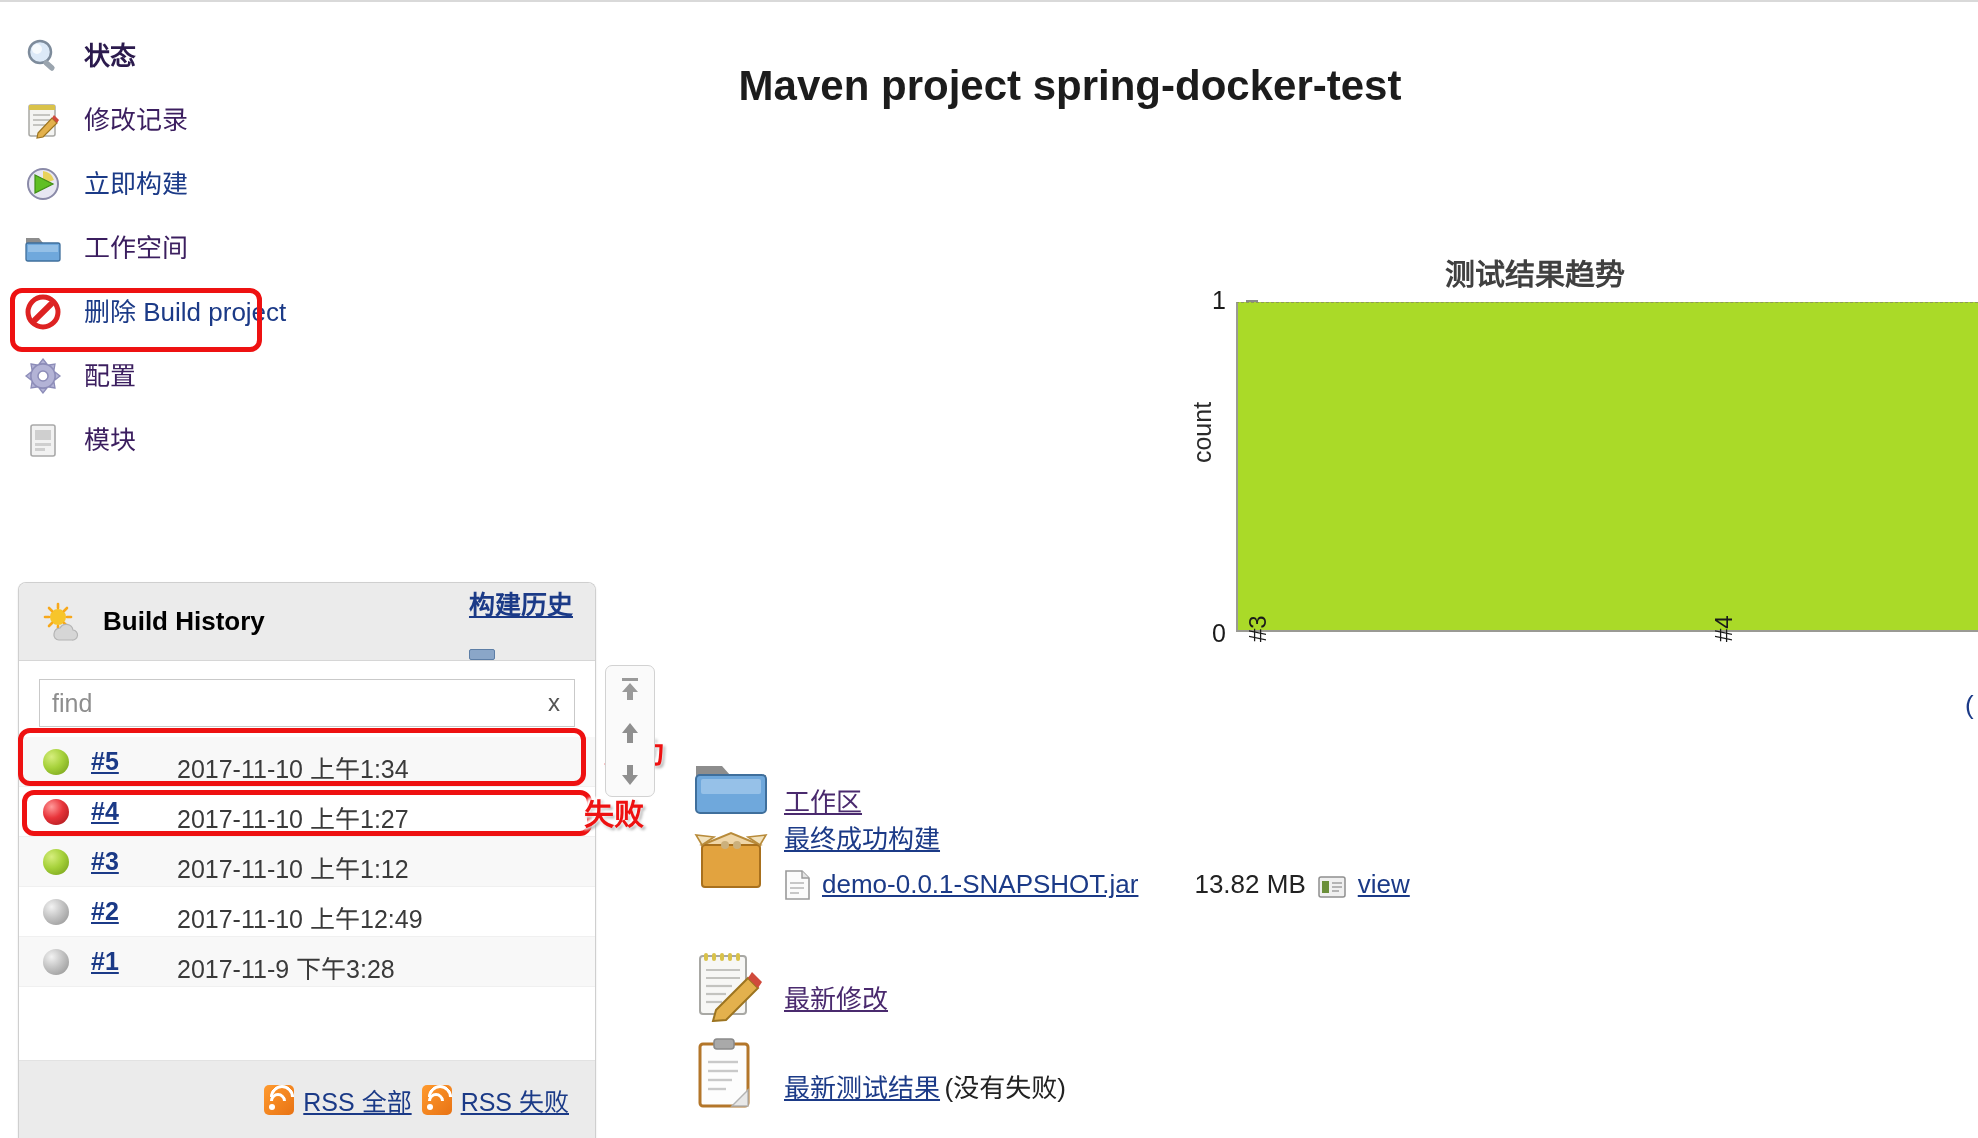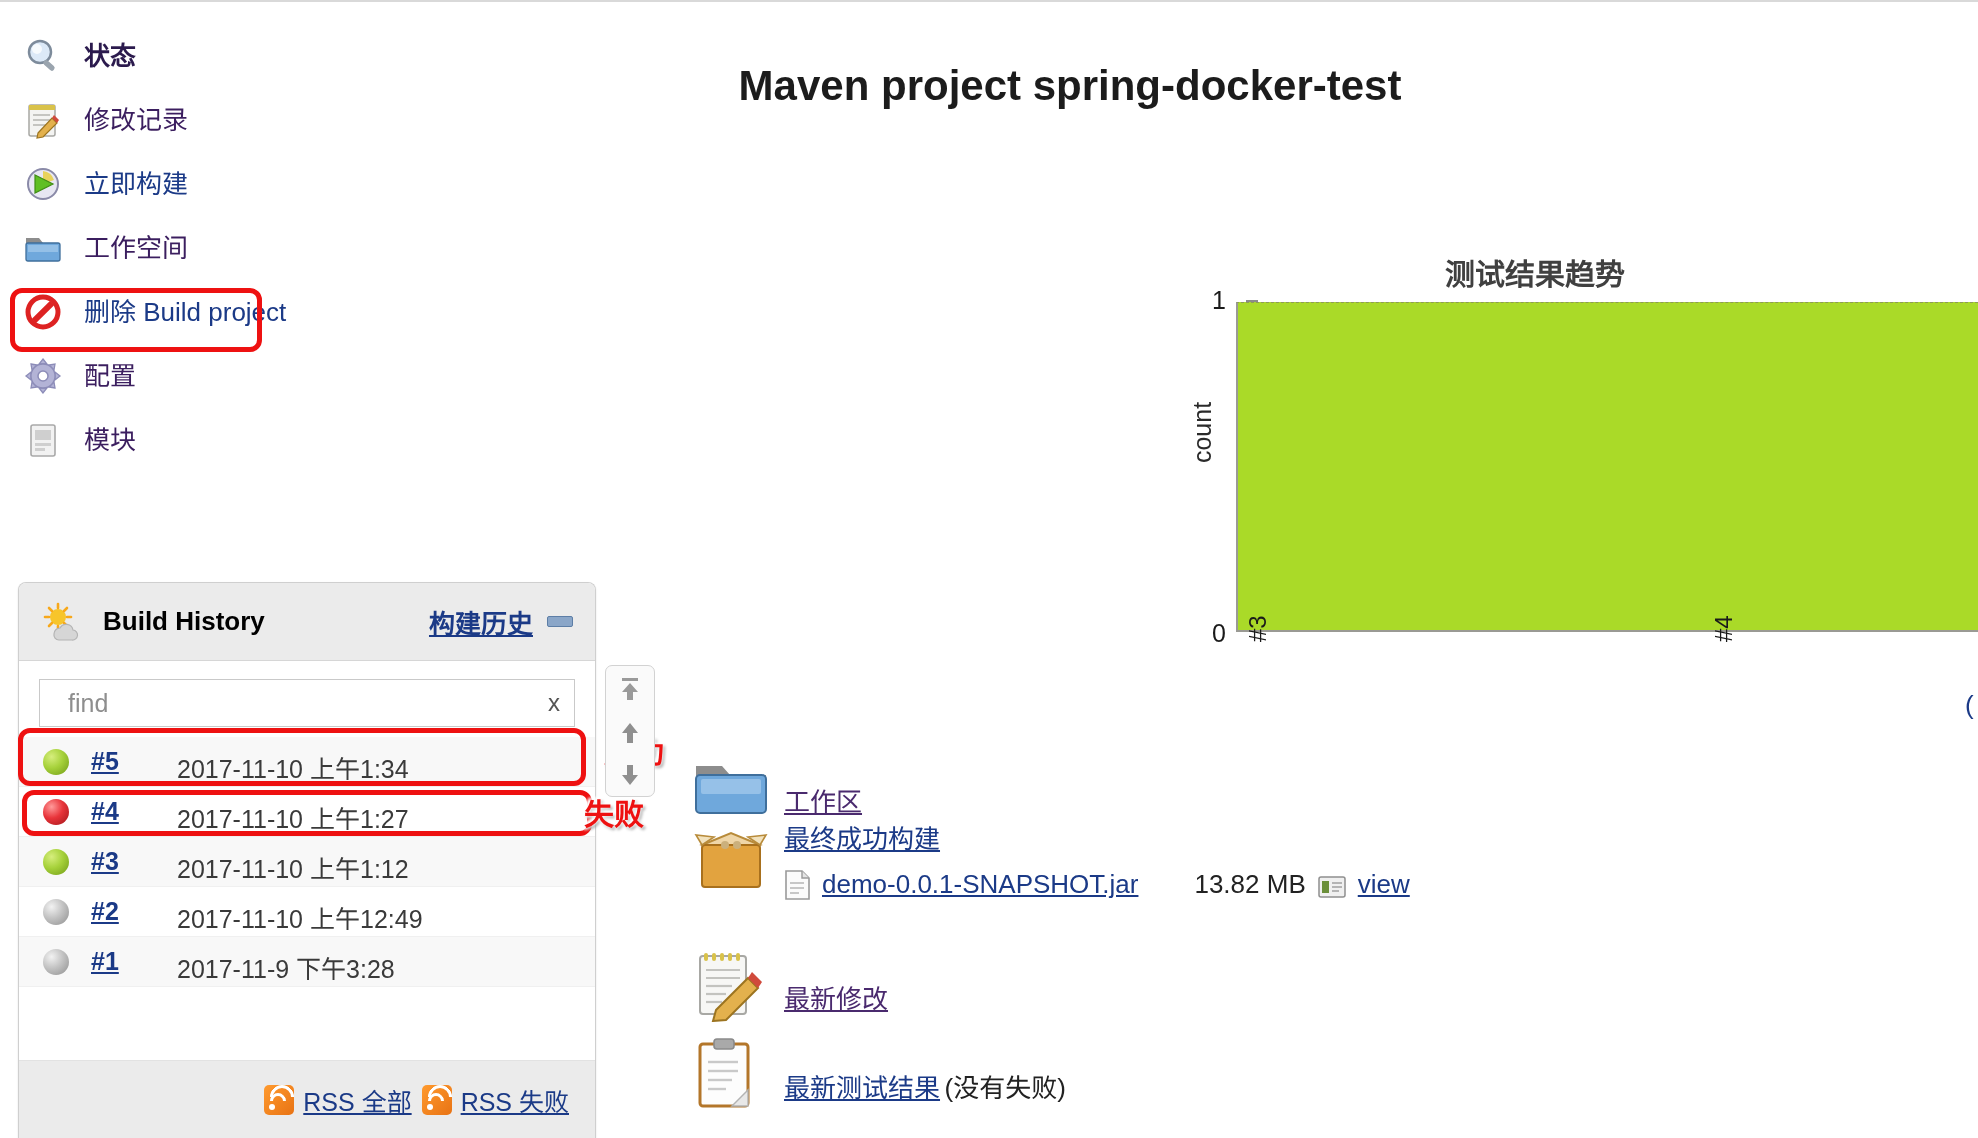--- a/index.html
+++ b/index.html
@@ -55,28 +55,28 @@
     box-shadow: 0 1px 2px rgba(0,0,0,.12);
     overflow:hidden;
   }
   #bh-head {
     height:78px; background:#ebebeb;
     border-bottom:1px solid #d6d6d6;
     display:flex; align-items:center; padding:0 22px;
   }
   #bh-head .sun { width:40px; height:40px; margin-right:22px; flex:0 0 40px; }
   #bh-title { font-size:26px; font-weight:bold; color:#000000; }
-  #bh-right { margin-left:auto; display:flex; align-items:center; gap:14px; }
+  #bh-right { margin-left:auto; display:flex; gap:28px;flex-direction:column; }
   #bh-link { font-size:26px; color:#1b3a87; text-decoration:underline; font-weight:bold; }
   #bh-collapse { width:26px; height:11px; background:#8aa6c8; border:1px solid #5d7ea6; border-radius:2px; }
 
   #bh-search-wrap { padding:18px 20px 10px 20px; }
   #bh-search {
     position:relative; height:48px; border:1px solid #c9c9c9; background:#fff;
-    display:flex; align-items:flex-start;padding-left:16px;
+    display:flex; align-items:flex-start;
   }
   #bh-search input {
     border:none; outline:none; width:100%; height:100%;
     font-size:25px; color:#333; padding:0 40px 0 12px;
     font-family:"Liberation Sans",sans-serif; background:transparent;
   }
   #bh-search input::placeholder { color:#8e8e8e; }
   #bh-search .clr {
     position:absolute; right:14px; top:50%; transform:translateY(-50%);
     font-size:24px; color:#555; cursor:pointer;

